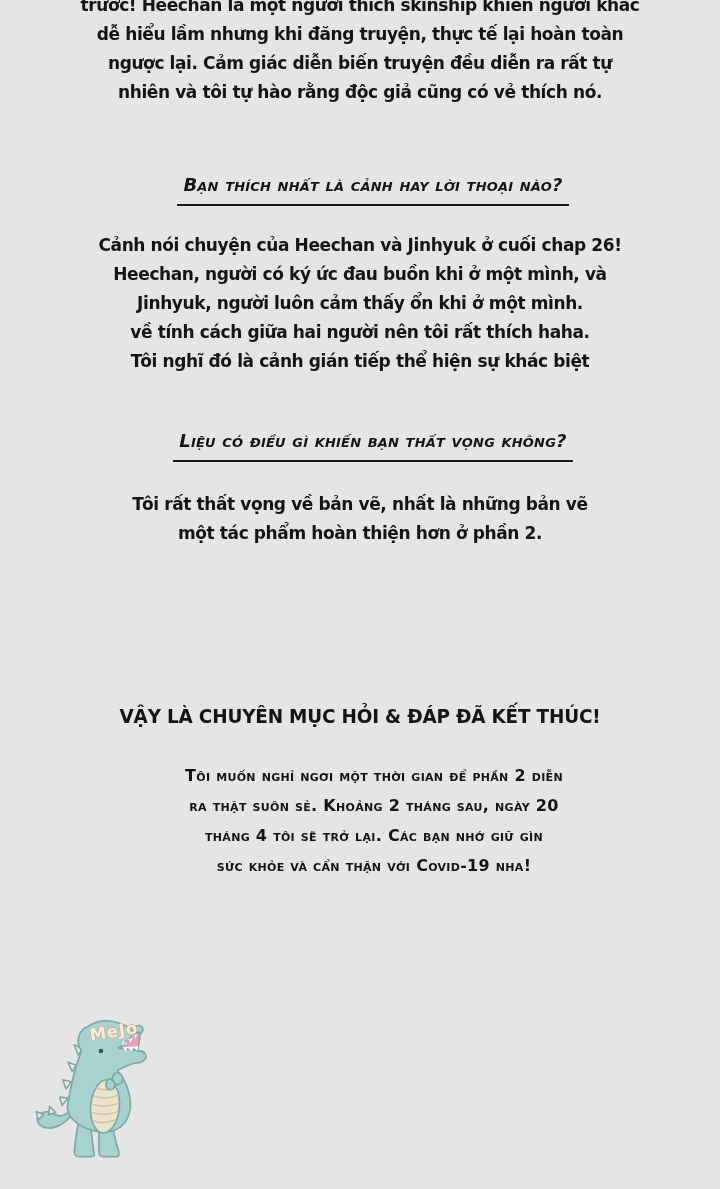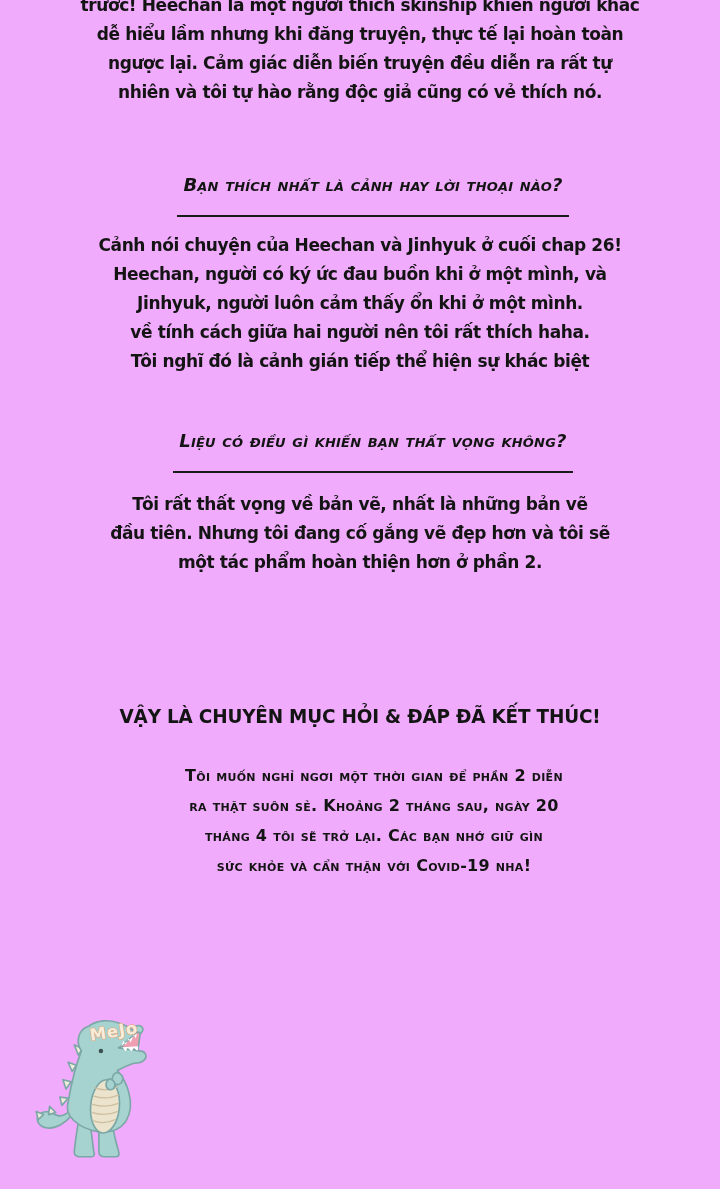--- a/index.html
+++ b/index.html
@@ -1,21 +1,21 @@
 <!DOCTYPE html>
 <html><head>
 <meta charset="utf-8">
 <style>
   html, body { margin: 0; padding: 0; background: #ffffff; }
   .page {
     position: relative;
     width: 720px;
     height: 1189px;
     margin: 0 auto;
-    background: #f0abfc;
+    background: #e5e5e5;
     overflow: hidden;
     color: #141414;
     font-family: "DejaVu Sans", sans-serif;
   }
   .block {
     position: absolute;
     left: 0;
     width: 720px;
     text-align: center;
   }
@@ -31,21 +31,21 @@
   .question {
     font-style: italic;
     font-variant: small-caps;
     font-weight: bold;
     font-size: 18px;
     letter-spacing: 0.2px;
   }
   .question .u {
     display: inline-block;
     border-bottom: 2px solid #1a1a1a;
-    padding: 0 6px 20px 6px;
+    padding: 0 6px 9px 6px;
     margin-left: 26px;
   }
   
   .shout {
     font-weight: bold;
     font-size: 20px;
     letter-spacing: -0.2px;
     transform: scaleX(0.92);
     transform-origin: 50% 50%;
     white-space: nowrap;
@@ -92,21 +92,20 @@
     <div class="line">về tính cách giữa hai người nên tôi rất thích haha.</div>
     <div class="line">Tôi nghĩ đó là cảnh gián tiếp thể hiện sự khác biệt</div>
   </div>
 
   <div class="block question" style="top:430px">
     <span class="u">Liệu có điều gì khiến bạn thất vọng không?</span>
   </div>
 
   <div class="block comic" style="top:490px">
     <div class="line">Tôi rất thất vọng về bản vẽ, nhất là những bản vẽ</div>
-    <div class="line">đầu tiên. Nhưng tôi đang cố gắng vẽ đẹp hơn và tôi sẽ</div>
     <div class="line">một tác phẩm hoàn thiện hơn ở phần 2.</div>
   </div>
 
   <div class="block shout" style="top:704px">VẬY LÀ CHUYÊN MỤC HỎI &amp; ĐÁP ĐÃ KẾT THÚC!</div>
 
   <div class="block smallcaps" style="top:761px">
     <div class="line">Tôi muốn nghỉ ngơi một thời gian để phần 2 diễn</div>
     <div class="line">ra thật suôn sẻ. Khoảng 2 tháng sau, ngày 20</div>
     <div class="line">tháng 4 tôi sẽ trở lại. Các bạn nhớ giữ gìn</div>
     <div class="line">sức khỏe và cẩn thận với Covid-19 nha!</div>

